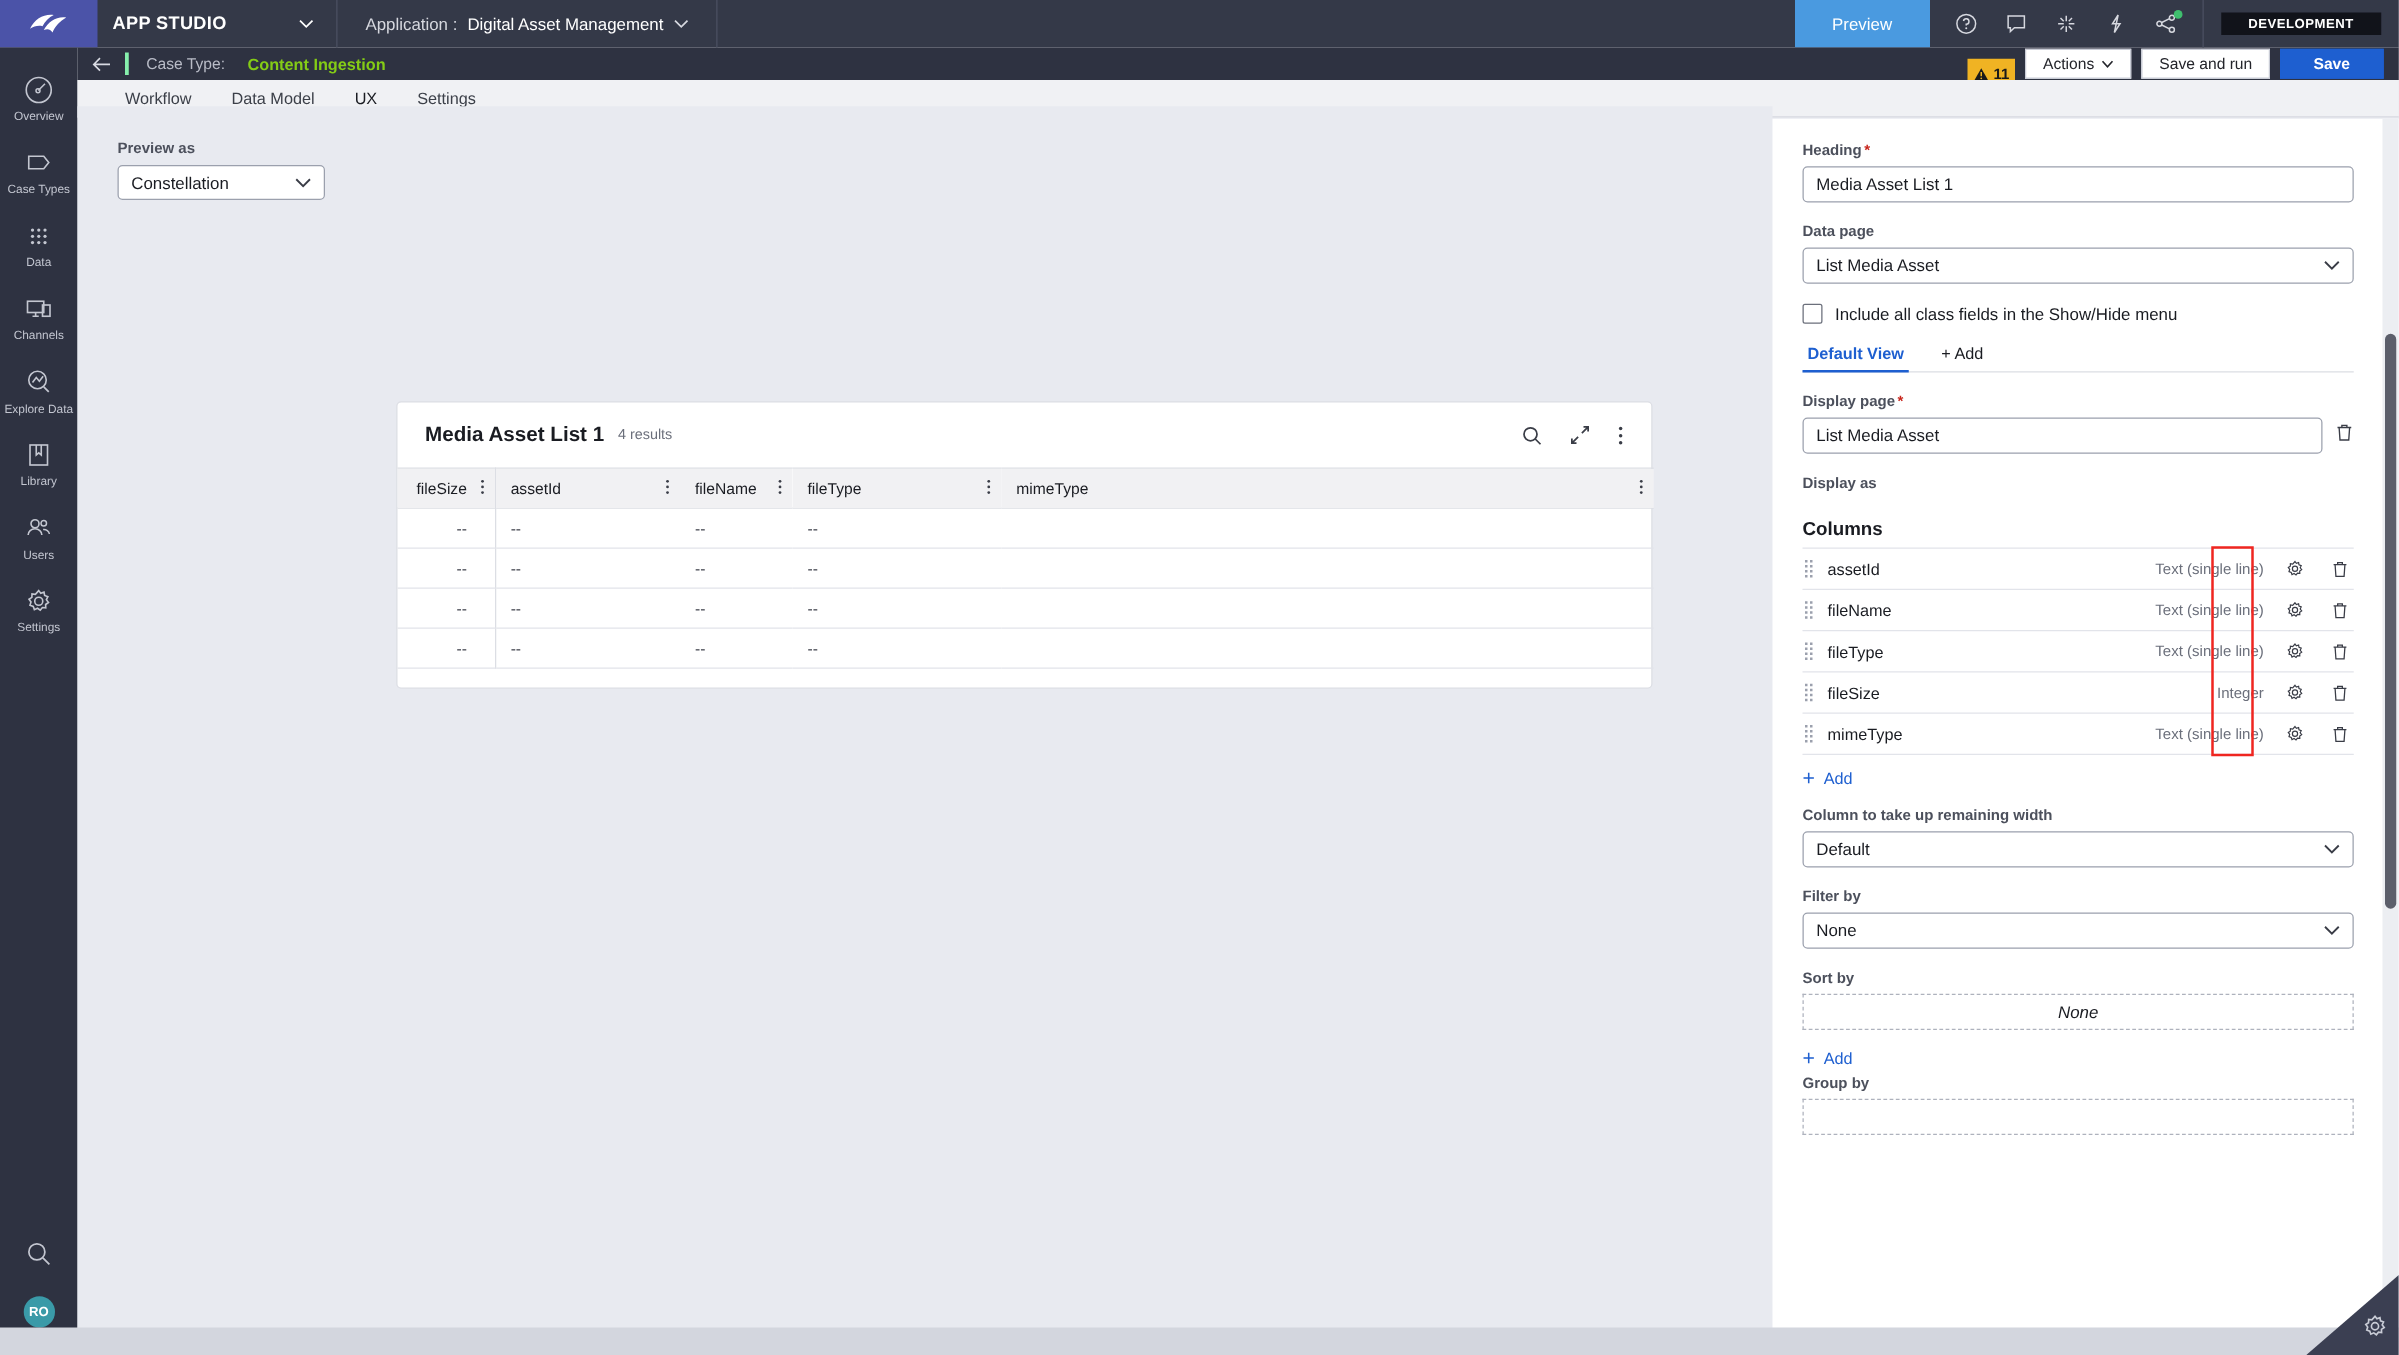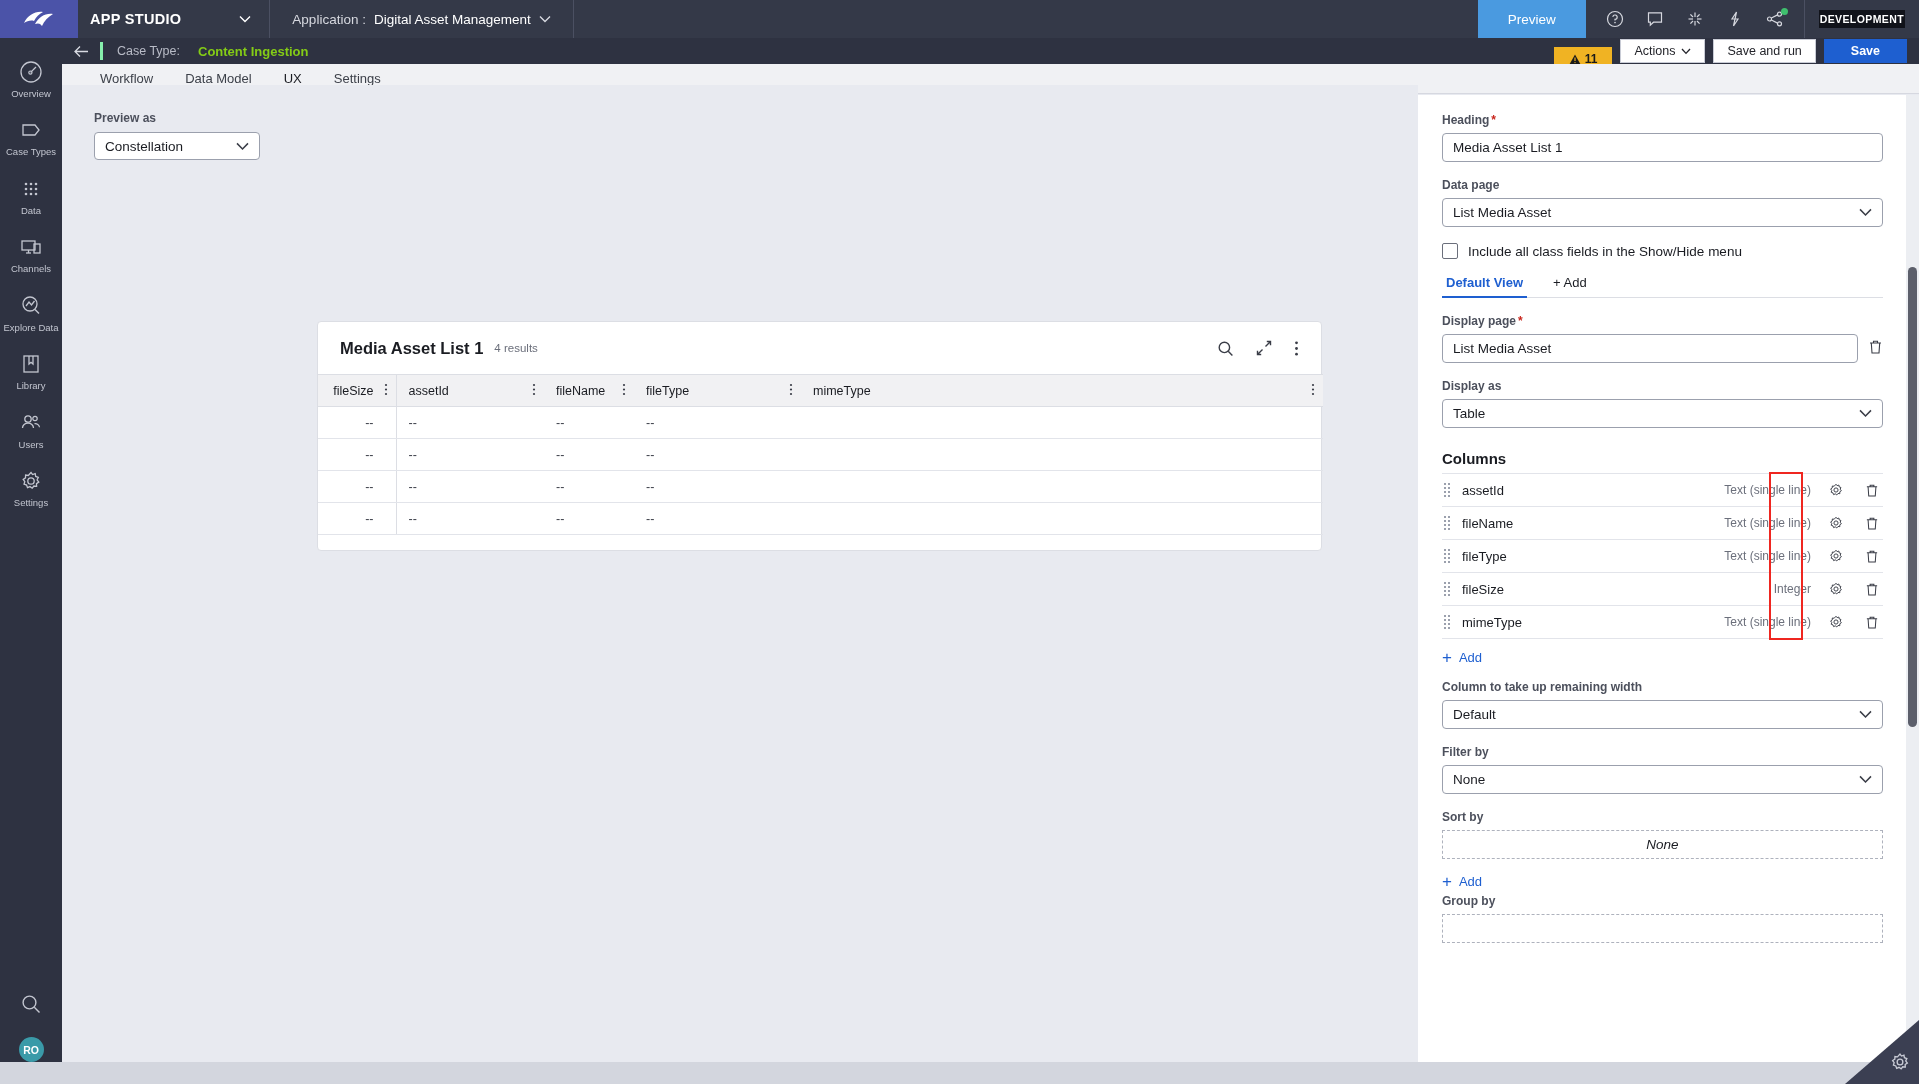--- a/index.html
+++ b/index.html
@@ -44,42 +44,42 @@
   .top-icons .ti { position: relative; display: flex; cursor: pointer; }
   .dot-green {
     position: absolute; top: -2px; right: -4px;
     width: 7px; height: 7px; border-radius: 50%; background: #3fbf6e;
   }
   .dev-badge {
     display: flex; align-items: center; padding: 0 14px;
   }
   .dev-badge span {
     background: #11131a; color: #fff; font-size: 10.5px;
-    font-weight: bold; letter-spacing: .4px; padding: 3px 1px;
+    font-weight: bold; letter-spacing: .4px; padding: 3px 22px;
   }
 
   
   .subbar {
     position: absolute; top: 38px; left: 62px; width: 1857px; height: 26px;
     background: #2e3241; display: flex; align-items: center; gap: 0;
   }
   .back-arrow {
     width: 38px; display: flex; align-items: center; justify-content: center;
     color: #d8dae2; font-size: 16px; cursor: pointer;
   }
   .case-title {
     border-left: 3px solid #86efac; padding-left: 14px; height: 18px;
     display: flex; align-items: center; gap: 18px;
     color: #b9bcc7; font-size: 12.5px;
   }
   .case-title b { color: #84cc16; font-size: 13px; }
   .subbar-spacer { flex: 1; }
   .warn-badge {
     background: #f0b323; color: #1a1a1a; font-size: 12px; font-weight: bold;
-    height: 24px; padding: 0 15px; display: flex; align-items: center; gap: 4px;
+    height: 24px; padding: 0 5px; display: flex; align-items: center; gap: 4px;
     cursor: pointer;
     margin-top: 16px;
   }
   .btn-light {
     background: #fff; border: 1px solid #c9ccd6; height: 24px;
     font-size: 12.5px; color: #23242a; padding: 0 13px; margin-left: 8px;
     display: flex; align-items: center; gap: 6px; cursor: pointer;
   }
   .btn-blue {
     background: #1e5fd0; border: 1px solid #1e5fd0; height: 24px;
@@ -608,26 +608,20 @@
         <span>
           <svg width="15" height="16" viewBox="0 0 15 16">
               <path d="M2 4 H13 M5.5 4 V2.3 H9.5 V4 M3.3 4 L4 14 H11 L11.7 4" stroke="#3a3d47" stroke-width="1.1" fill="none"></path>
             </svg>
         </span>
       </div>
     </div>
 
     <div class="fld">
       <div class="flbl">Display as</div>
-      <div class="tselect">
-        <span>Table</span>
-        <svg width="13" height="9" viewBox="0 0 13 9">
-            <path d="M1 1.4 L6.5 7 L12 1.4" stroke="#3a3d47" stroke-width="1.5" fill="none"></path>
-          </svg>
-      </div>
     </div>
 
     <div class="colhdr">Columns</div>
     <div class="collist">
 
       <div class="colrow">
         <span class="grip">
             <span class="gripcols">
               <i></i>
               <i></i>

